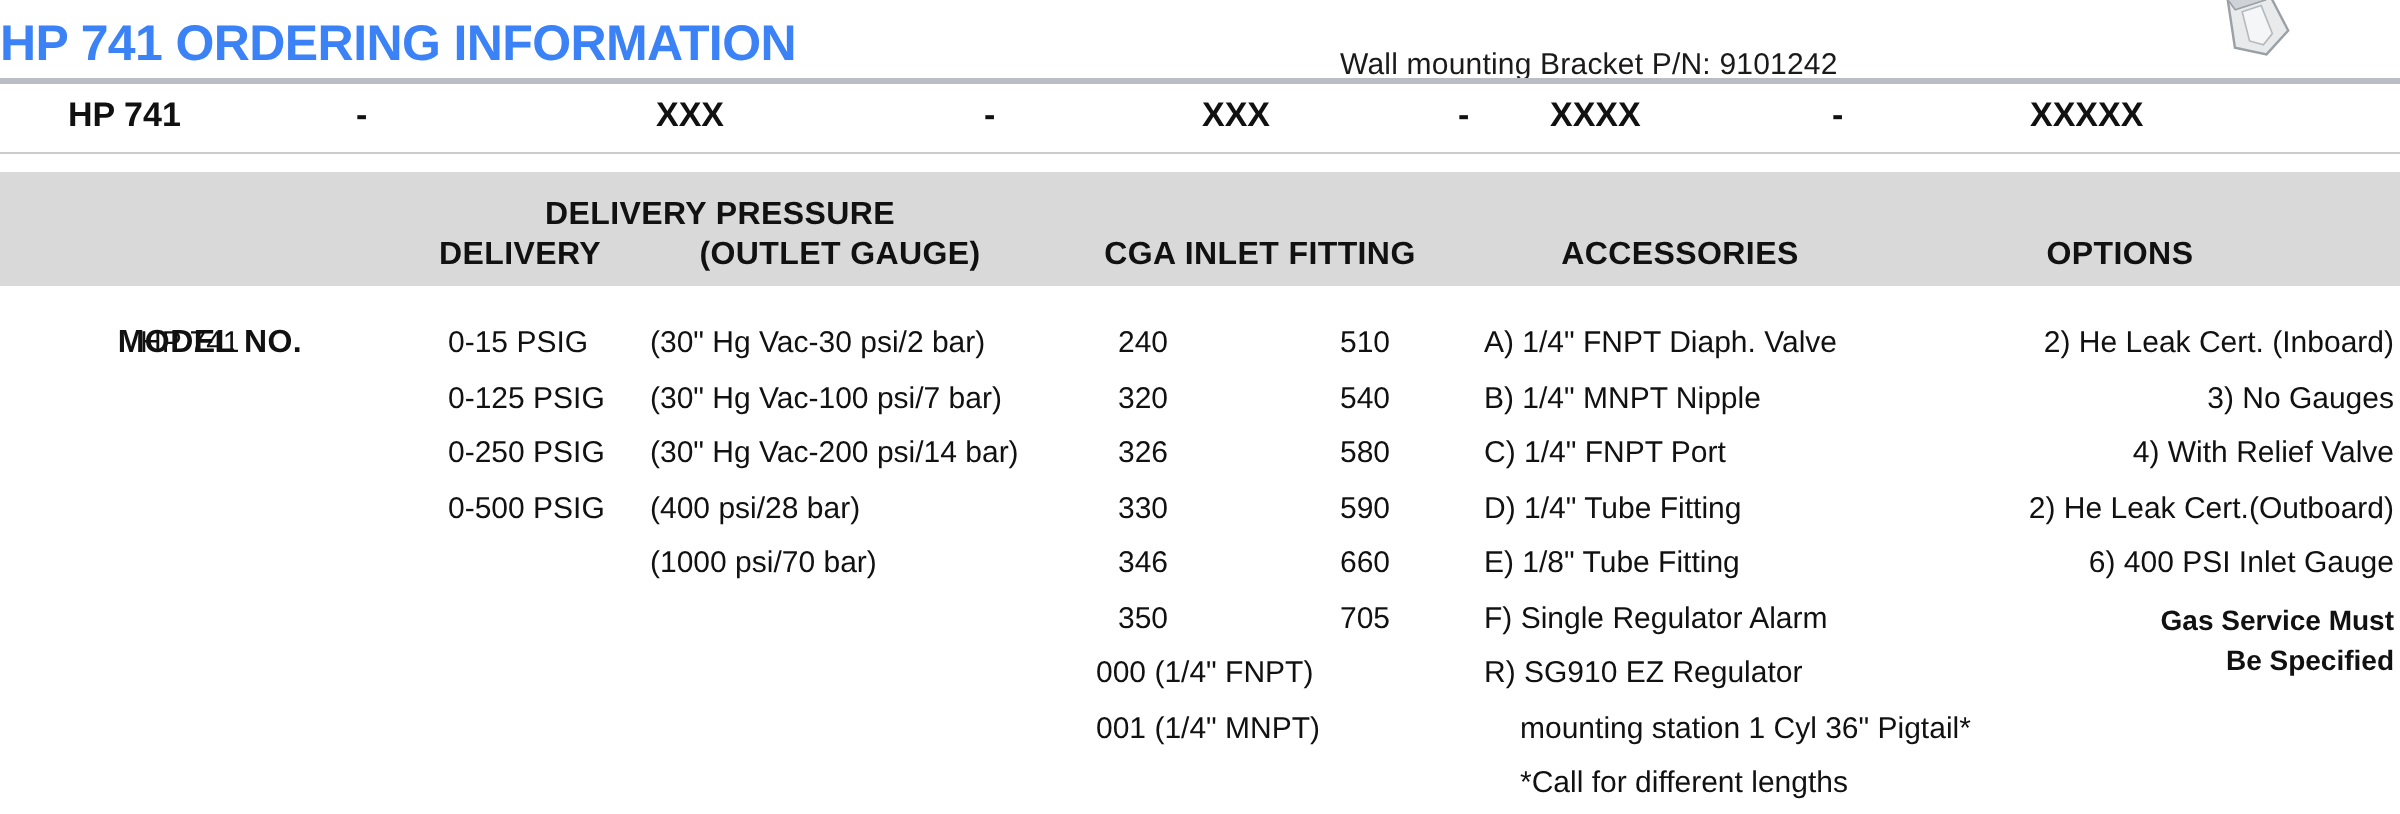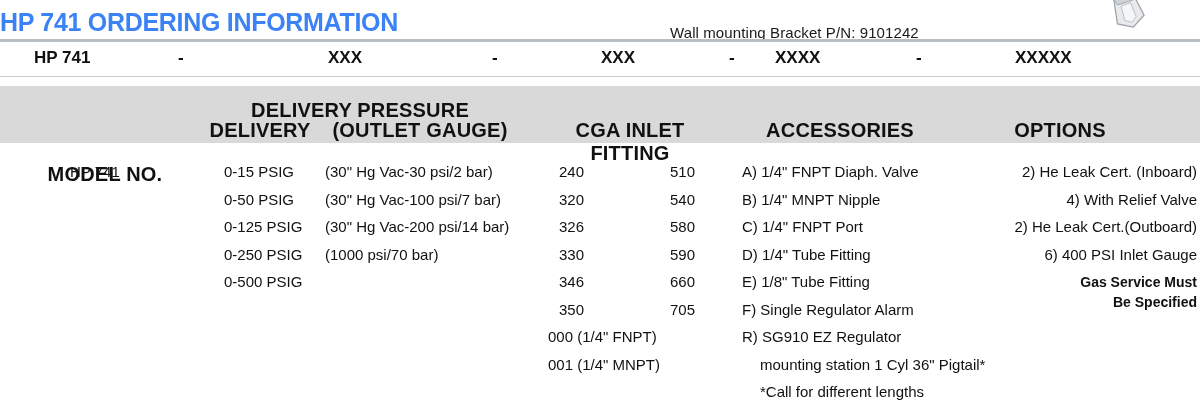--- a/index.html
+++ b/index.html
@@ -86,21 +86,21 @@
     position: absolute;
     left: 0px;
     top: 86px;
     width: 1200px;
     height: 57px;
     background: #d9d9d9;
   }
   .hdr {
     position: absolute;
     font-weight: bold;
-    font-size: 20px;
+    font-size: 16px;
     color: #111;
     text-align: center;
     letter-spacing: 0.2px;
   }
 
   
   .body-area {
     position: absolute;
     left: 0;
     top: 150px;
@@ -166,30 +166,30 @@
 </div>
 
 <div class="body-area">
 
   <div class="col" style="left:70px; top:8px;">
     <div class="row">HP 741</div>
   </div>
 
   <div class="col" style="left:224px; top:8px; width:110px;">
     <div class="row">0-15 PSIG</div>
-    <div class="row">0-50 PSIG</div>
     <div class="row">0-125 PSIG</div>
     <div class="row">0-250 PSIG</div>
     <div class="row">0-500 PSIG</div>
   </div>
 
   <div class="col" style="left:325px; top:8px; width:215px;">
     <div class="row">(30" Hg Vac-30 psi/2 bar)</div>
     <div class="row">(30" Hg Vac-100 psi/7 bar)</div>
     <div class="row">(30" Hg Vac-200 psi/14 bar)</div>
+    <div class="row">(400 psi/28 bar)</div>
     <div class="row">(1000 psi/70 bar)</div>
   </div>
 
   <div class="col" style="left:559px; top:8px; width:120px;">
     <div class="row">240</div>
     <div class="row">320</div>
     <div class="row">326</div>
     <div class="row">330</div>
     <div class="row">346</div>
     <div class="row">350</div>
@@ -213,20 +213,21 @@
     <div class="row">D) 1/4" Tube Fitting</div>
     <div class="row">E) 1/8" Tube Fitting</div>
     <div class="row">F) Single Regulator Alarm</div>
     <div class="row">R) SG910 EZ Regulator</div>
     <div class="row indent-1">mounting station 1 Cyl 36" Pigtail*</div>
     <div class="row indent-1">*Call for different lengths</div>
   </div>
 
   <div class="col" style="left:977px; top:8px; width:220px;text-align:right;">
     <div class="row">2) He Leak Cert. (Inboard)</div>
+    <div class="row">3) No Gauges</div>
     <div class="row">4) With Relief Valve</div>
     <div class="row">2) He Leak Cert.(Outboard)</div>
     <div class="row">6) 400 PSI Inlet Gauge</div>
     <div class="row bold-note" style="padding-left:11px; padding-top:4px;">Gas Service Must</div>
     <div class="row bold-note" style="padding-left:11px;">Be Specified</div>
   </div>
 
 </div>
 
 </body></html>

